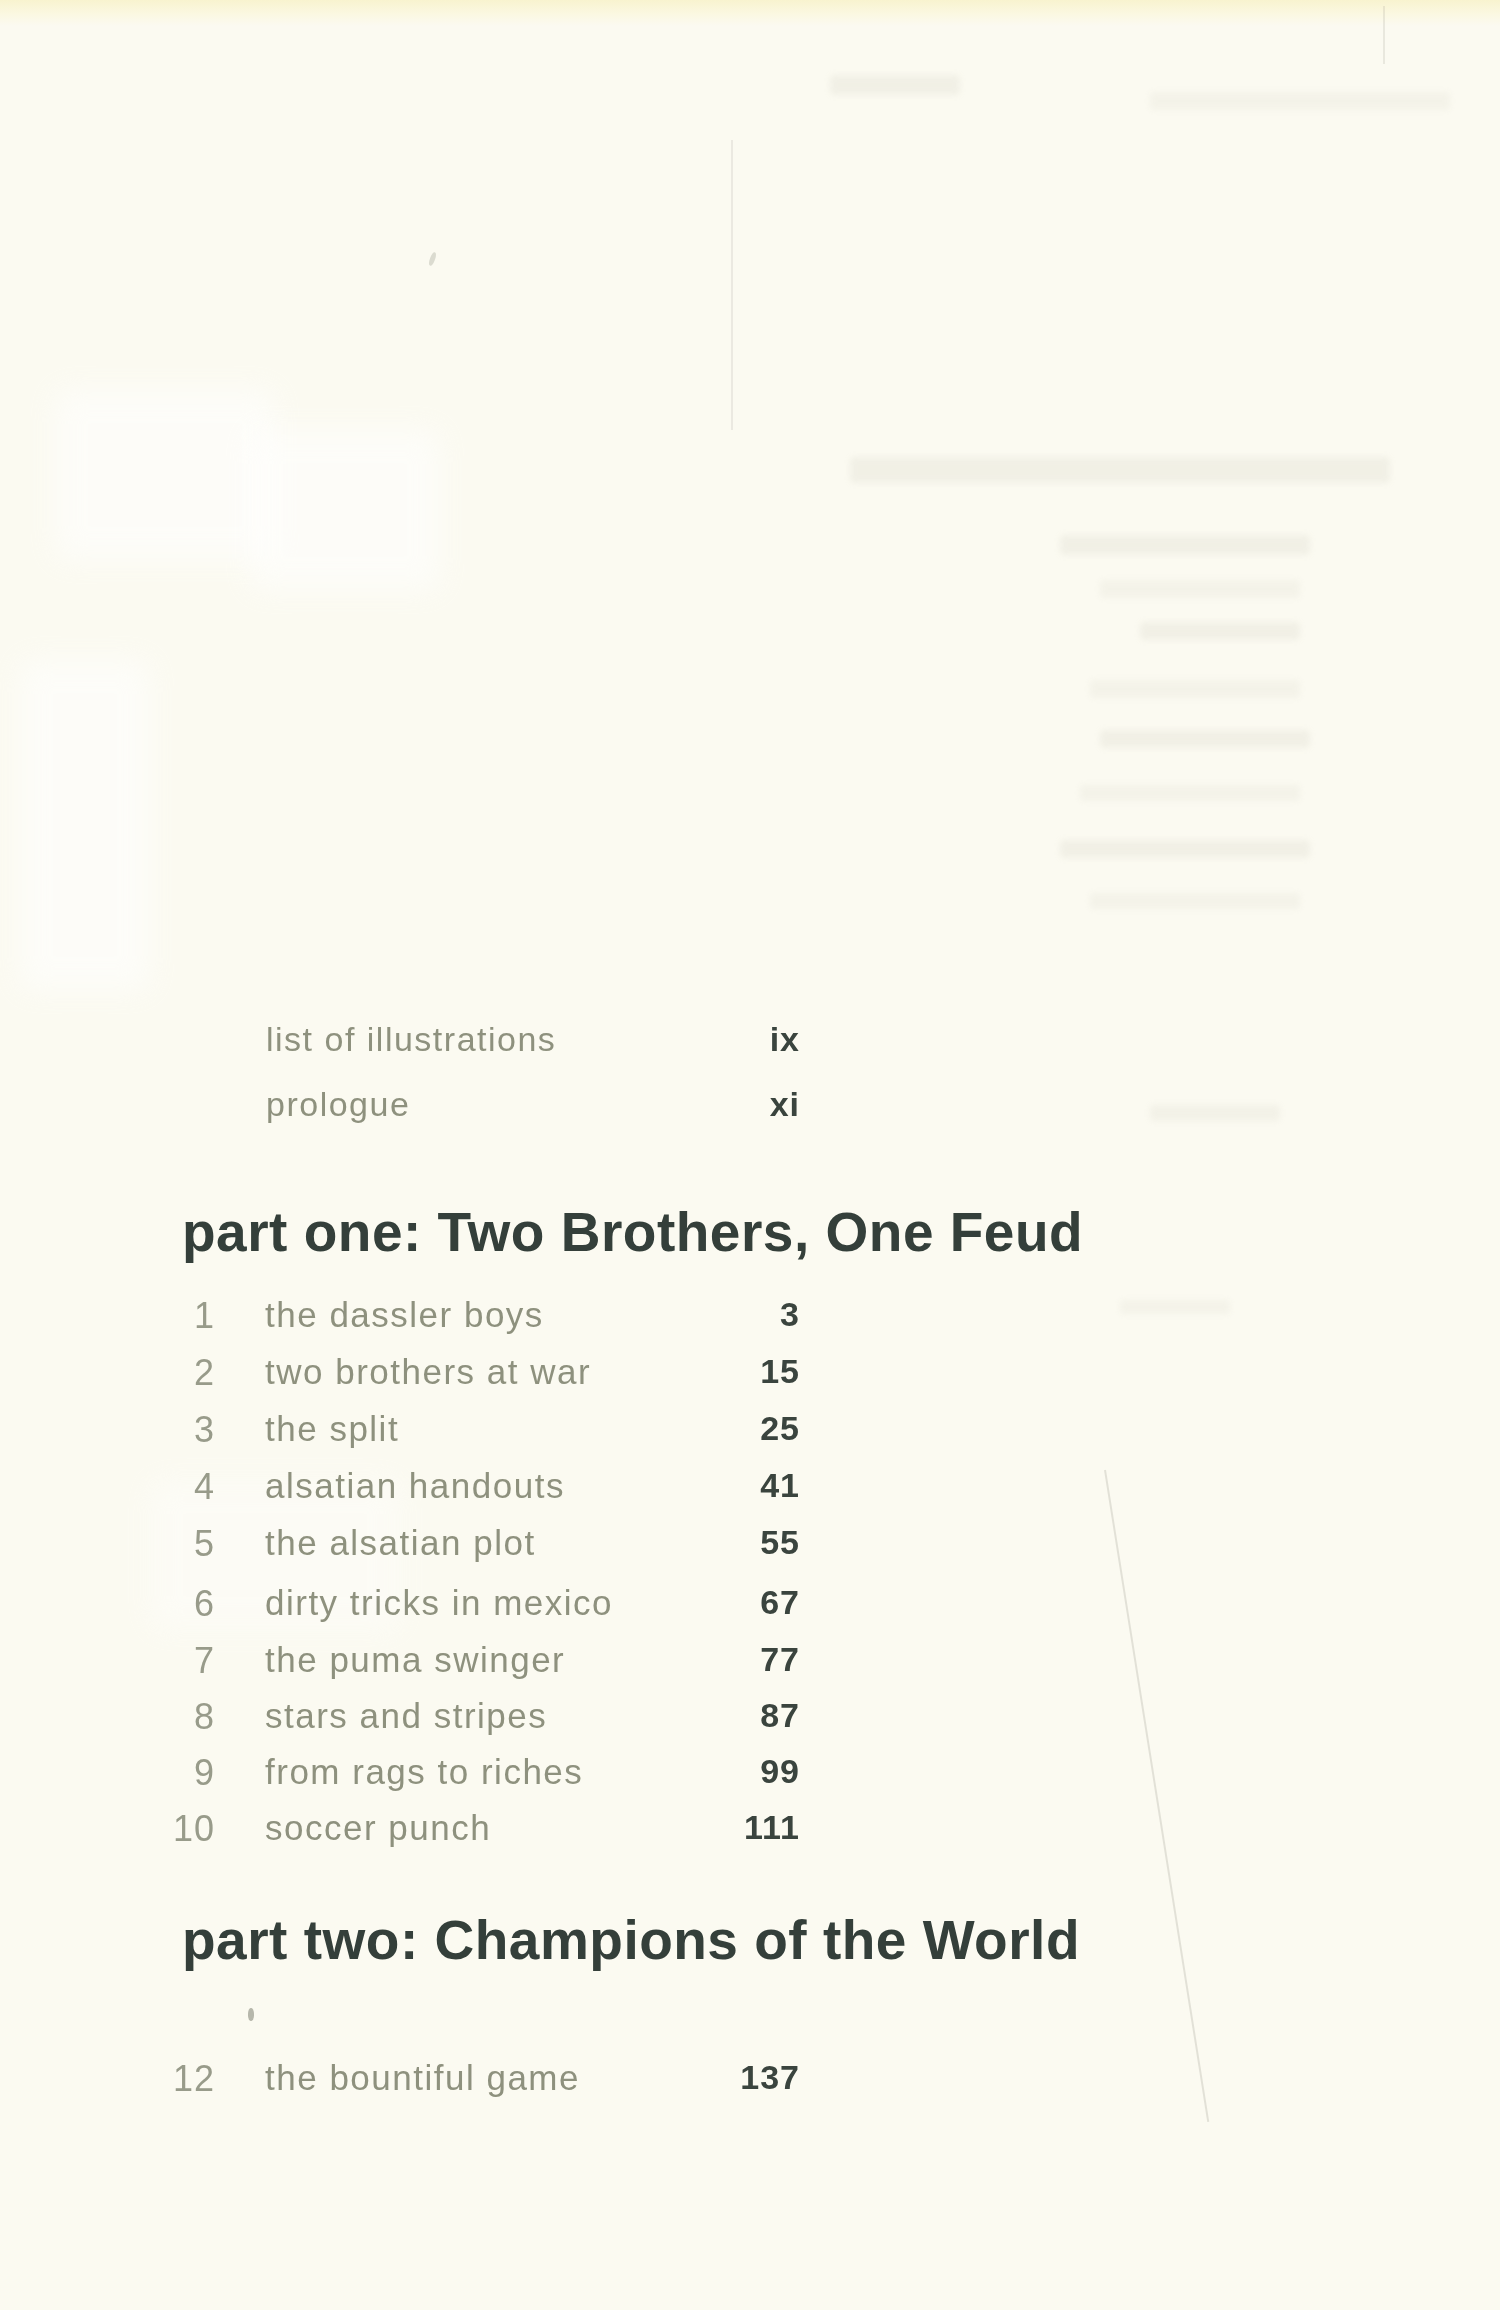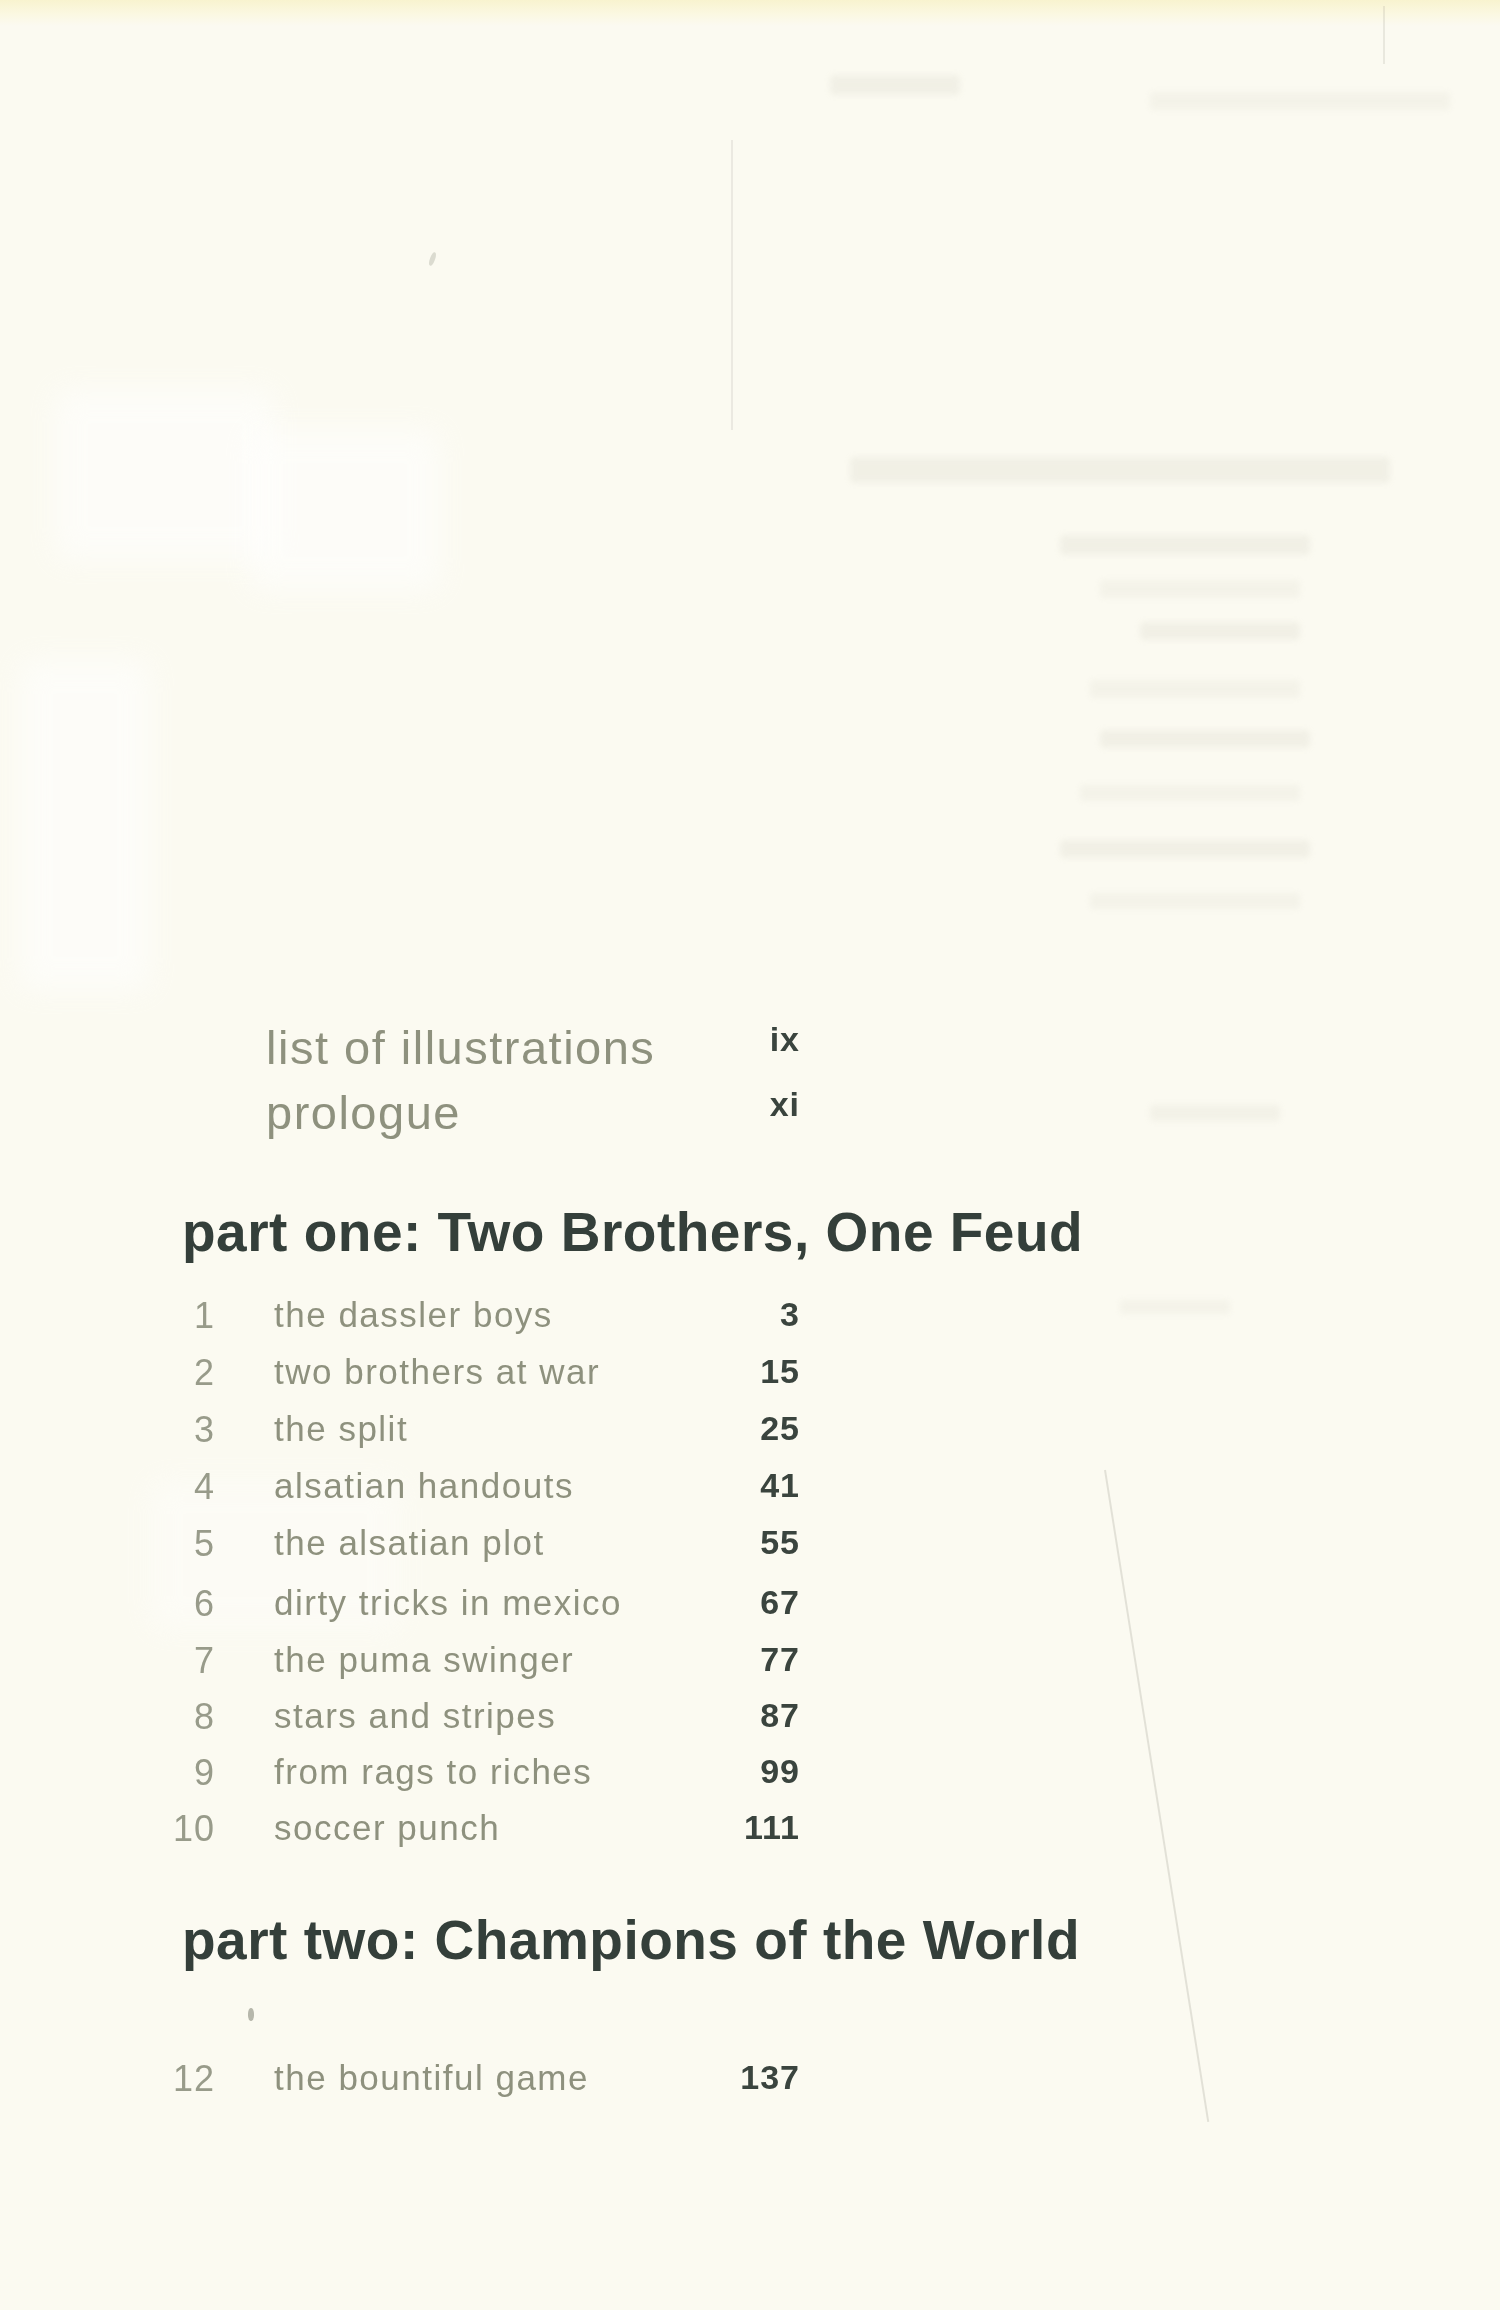--- a/index.html
+++ b/index.html
@@ -40,28 +40,28 @@
     position:absolute;left:182px;margin:0;
     font-size:55px;font-weight:bold;letter-spacing:0.5px;
     color:#343f3a;
   }
   .row{position:absolute;left:0;top:0;width:900px;height:48px;}
   .row .num{
     position:absolute;left:110px;width:105px;text-align:right;
     font-size:36px;letter-spacing:1px;color:#989b8a;
   }
   .row .title{
-    position:absolute;left:274px;
+    position:absolute;left:265px;
     font-size:35px;letter-spacing:1.5px;
   }
   .row .pagenum{
     position:absolute;left:640px;width:160px;text-align:right;
     font-size:34px;font-weight:bold;letter-spacing:1px;color:#3a443e;
   }
-  .fm .title{left:266px;font-size:47px;}
+  .fm .title{left:266px;font-size:34px;}
 </style>
 </head>
 <body>
 
 <div class="page">
 
   <div class="top-strip"></div>
   <div class="light-patch" style="left:55px;top:390px;width:220px;height:170px;"></div>
   <div class="light-patch" style="left:20px;top:660px;width:130px;height:330px;"></div>
   <div class="light-patch" style="left:250px;top:430px;width:190px;height:160px;"></div>

